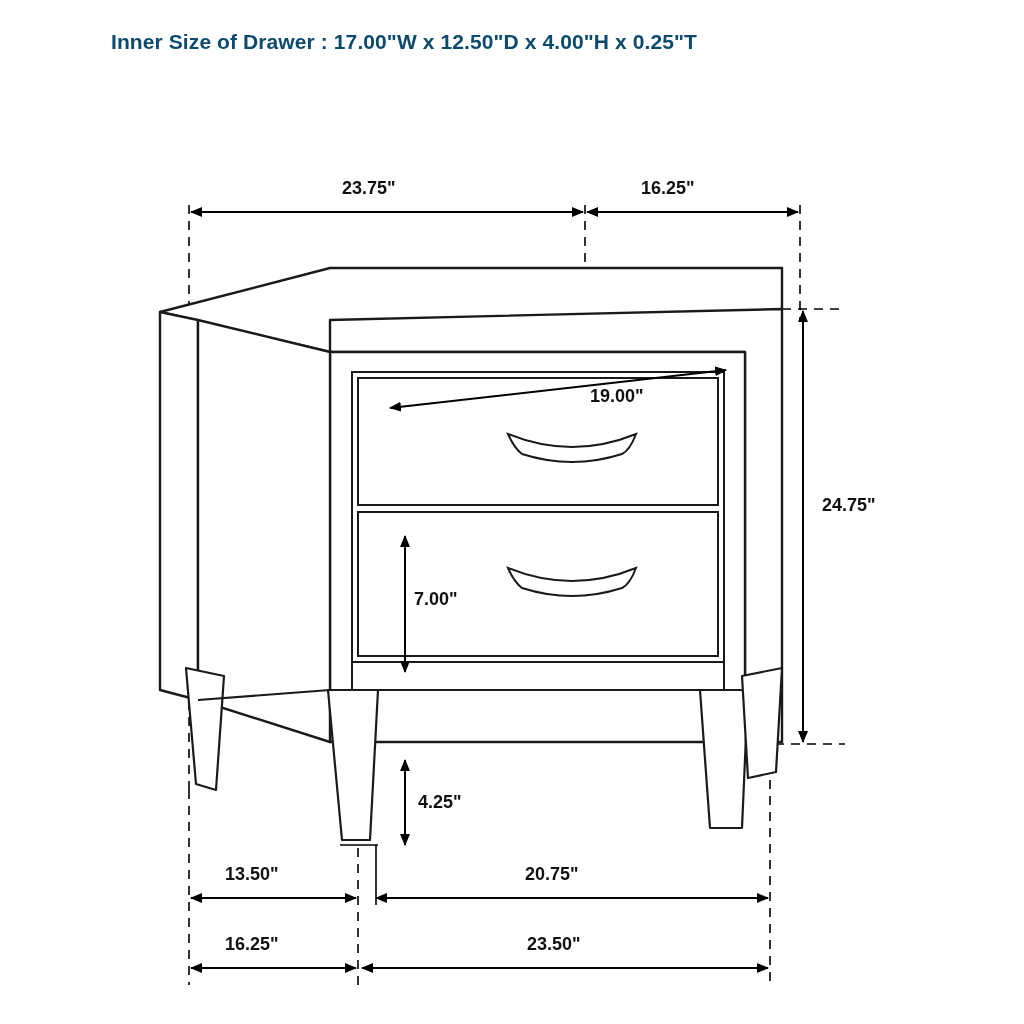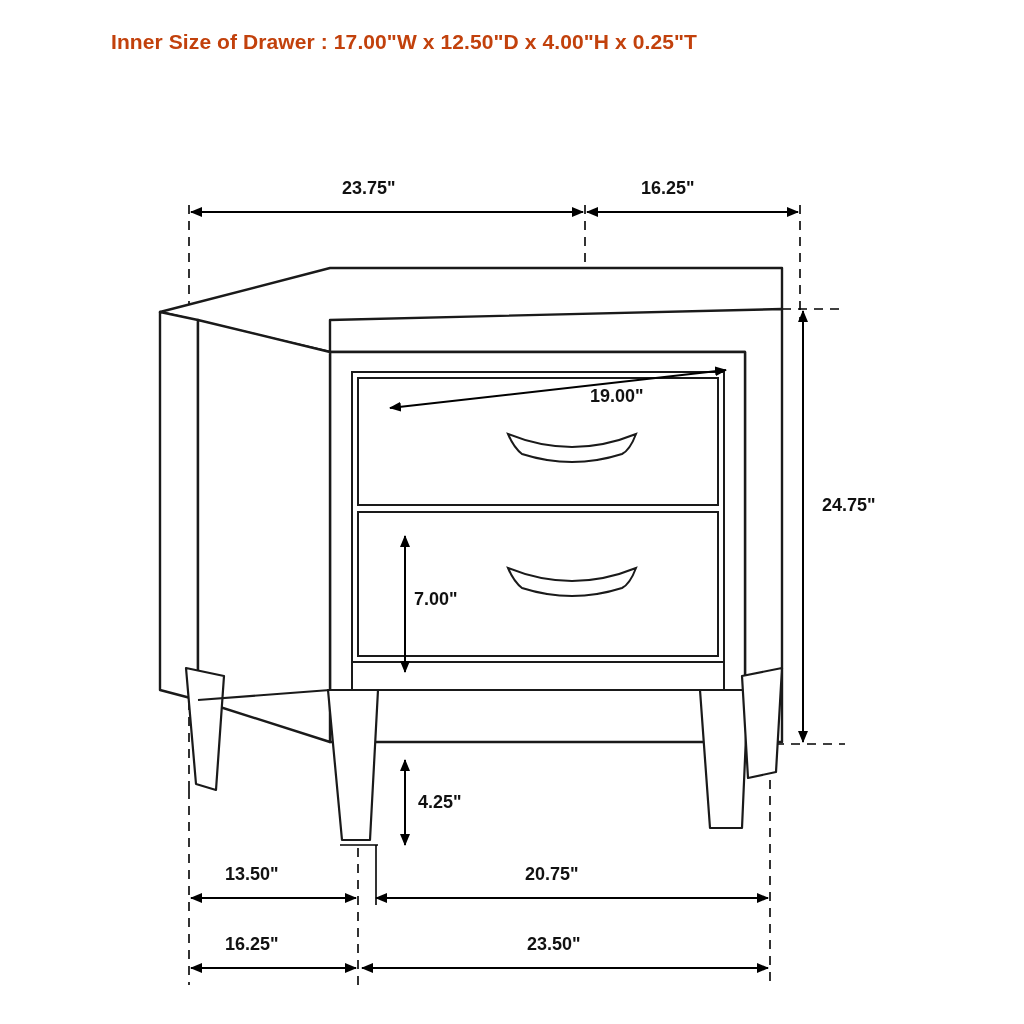--- a/index.html
+++ b/index.html
@@ -23,21 +23,21 @@
   }
   .title {
     position: absolute;
     left: 0;
     top: 30px;
     width: 808px;
     text-align: center;
     font-size: 21px;
     font-weight: bold;
     letter-spacing: 0.1px;
-    color: #c2410c;
+    color: #0c4a6e;
   }
   svg#diagram {
     position: absolute;
     left: 0;
     top: 0;
     width: 1024px;
     height: 1024px;
   }
   .dimlabel {
     position: absolute;

